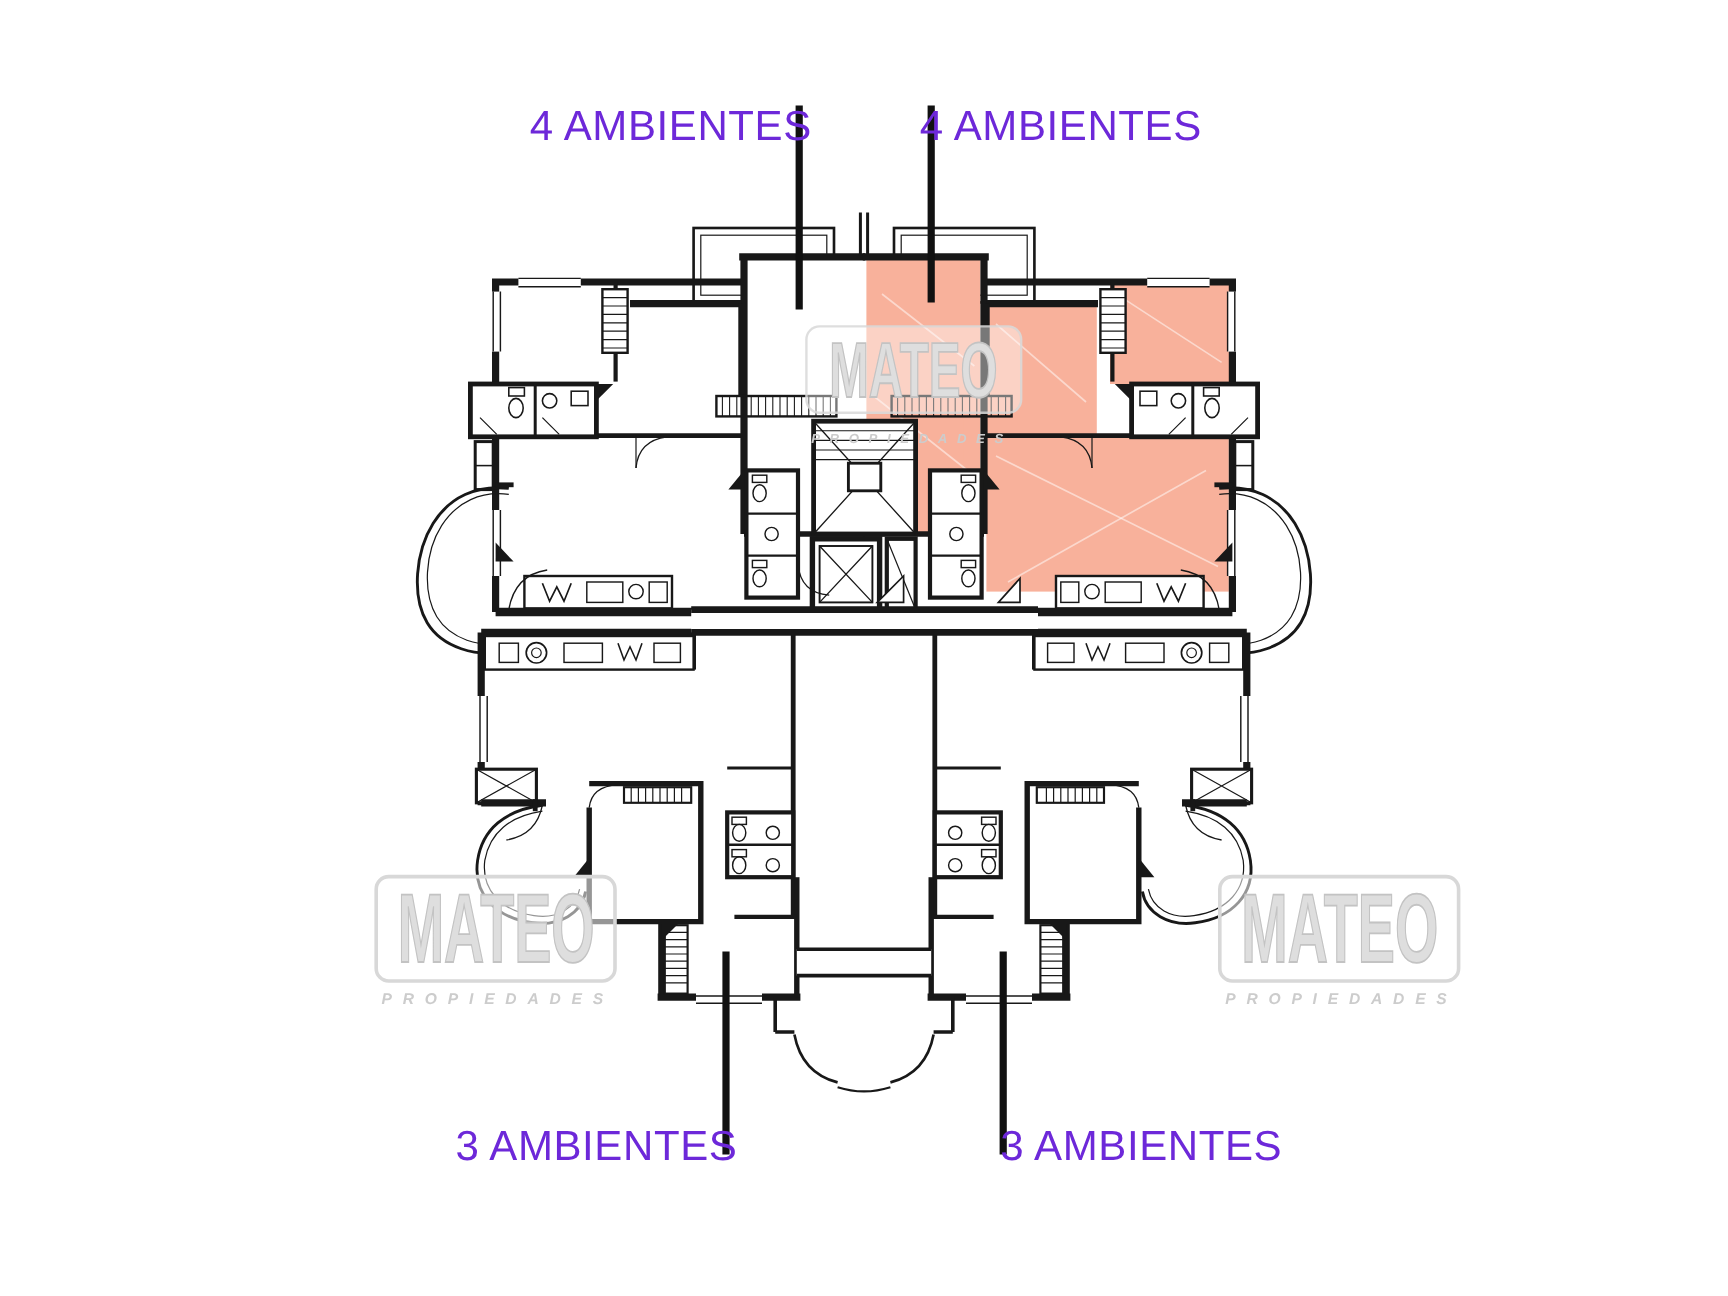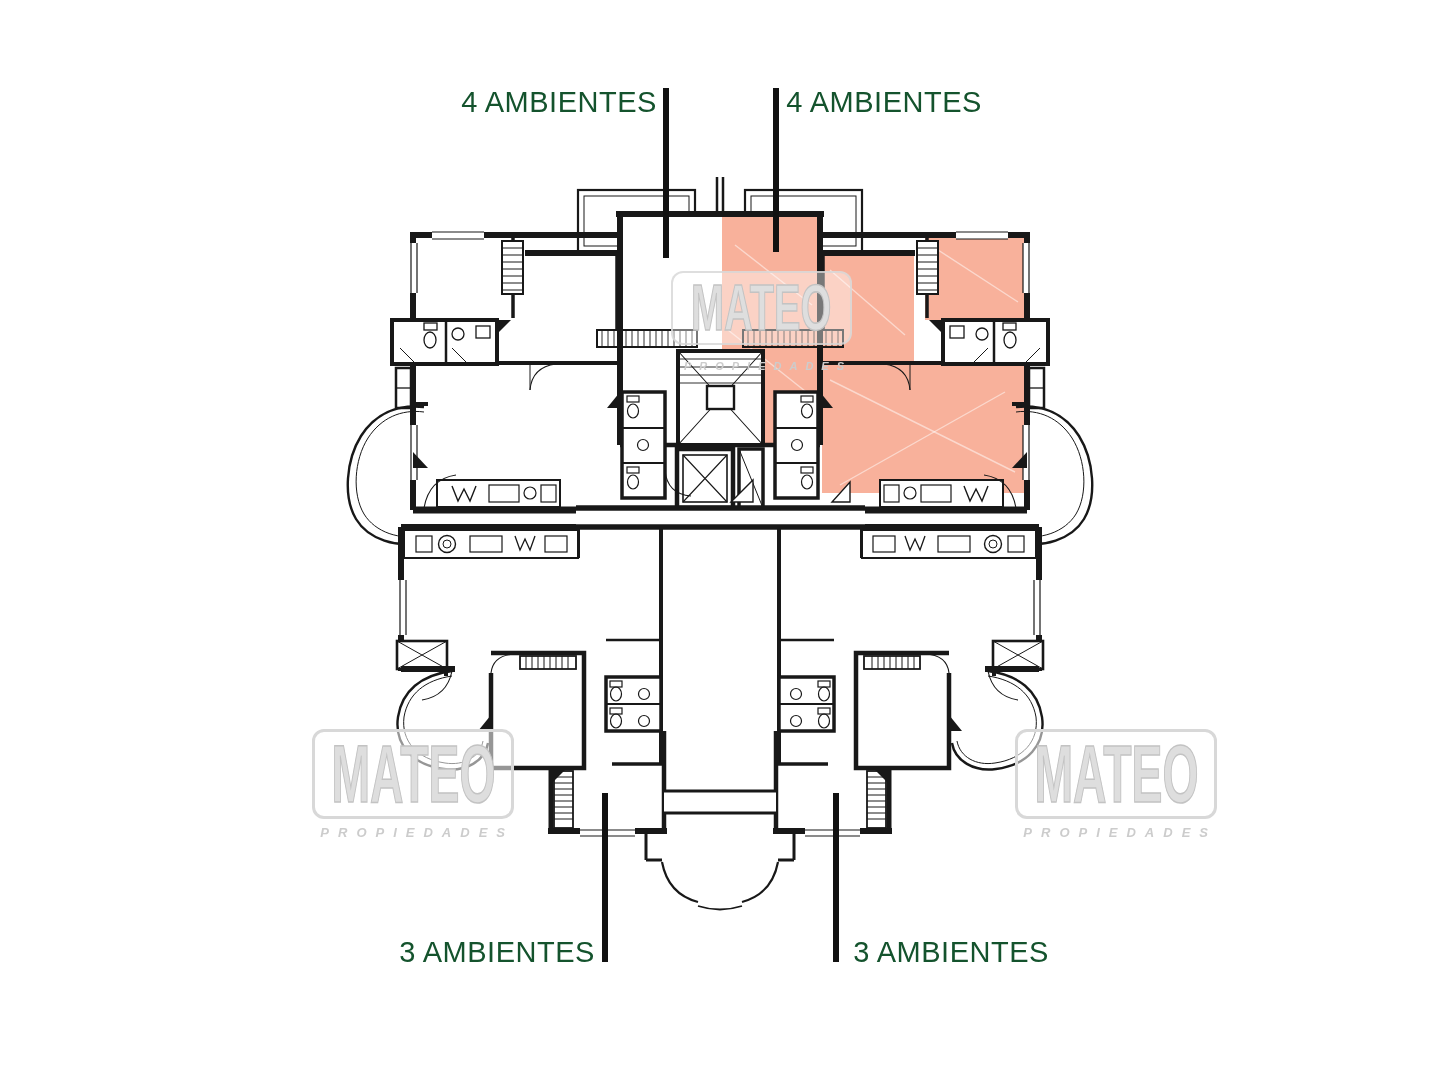--- a/index.html
+++ b/index.html
@@ -1,21 +1,21 @@
 <!DOCTYPE html>
 <html><head>
 <meta charset="utf-8">
 <style>
   html,body{margin:0;padding:0;background:#ffffff;}
   .stage{position:relative;width:1440px;height:1080px;background:#ffffff;overflow:hidden;
          font-family:"Liberation Sans",sans-serif;}
   .plan-svg{position:absolute;left:0;top:0;}
-  .unit-label{position:absolute;transform:translateX(-50%);font-size:29px;line-height:1;
-              letter-spacing:.5px;color:#14532d;white-space:nowrap;}
-  .wm{position:absolute;text-align:right;padding-left:44px;}
+  .unit-label{position:absolute;transform:translateX(-50%);font-size:35px;line-height:1;
+              letter-spacing:.5px;color:#6d28d9;white-space:nowrap;}
+  .wm{position:absolute;text-align:left;padding-left:44px;}
   .wm-box{border:3px solid #d8d8d8;border-radius:12px;background:rgba(255,255,255,.55);
           display:flex;align-items:center;justify-content:center;overflow:hidden;}
   .wm-name{font-weight:800;color:#dedede;-webkit-text-stroke:1.5px #c3c3c3;
            line-height:1;white-space:nowrap;display:inline-block;}
   .wm-sub{font-weight:700;color:#cccccc;white-space:nowrap;line-height:1;font-style:italic;}
   .wm-bl,.wm-br{width:202px;}
   .wm-bl{left:268px;top:729px;}
   .wm-br{left:971px;top:729px;}
   .wm-bl .wm-box,.wm-br .wm-box{height:84px;}
   .wm-bl .wm-name,.wm-br .wm-name{font-size:80px;transform:scale(.58,1.02);}

